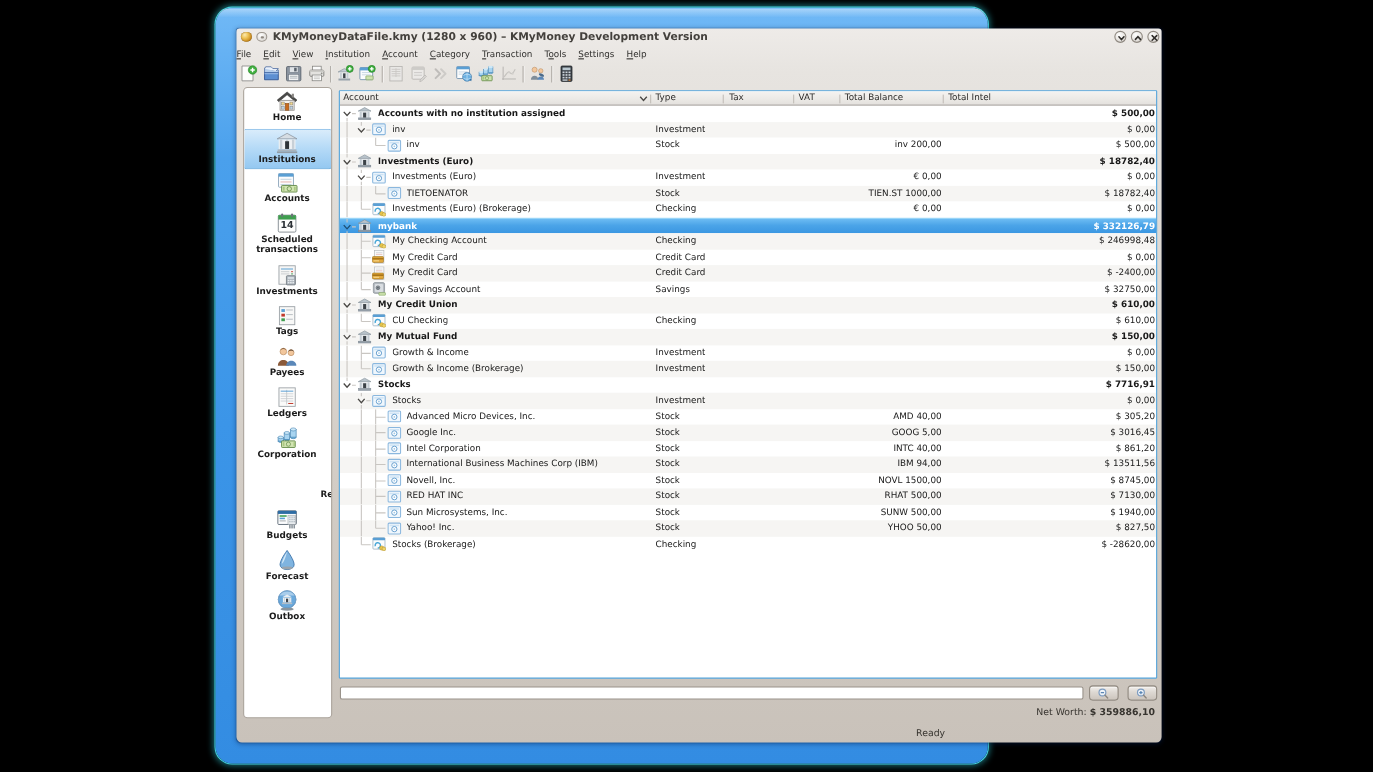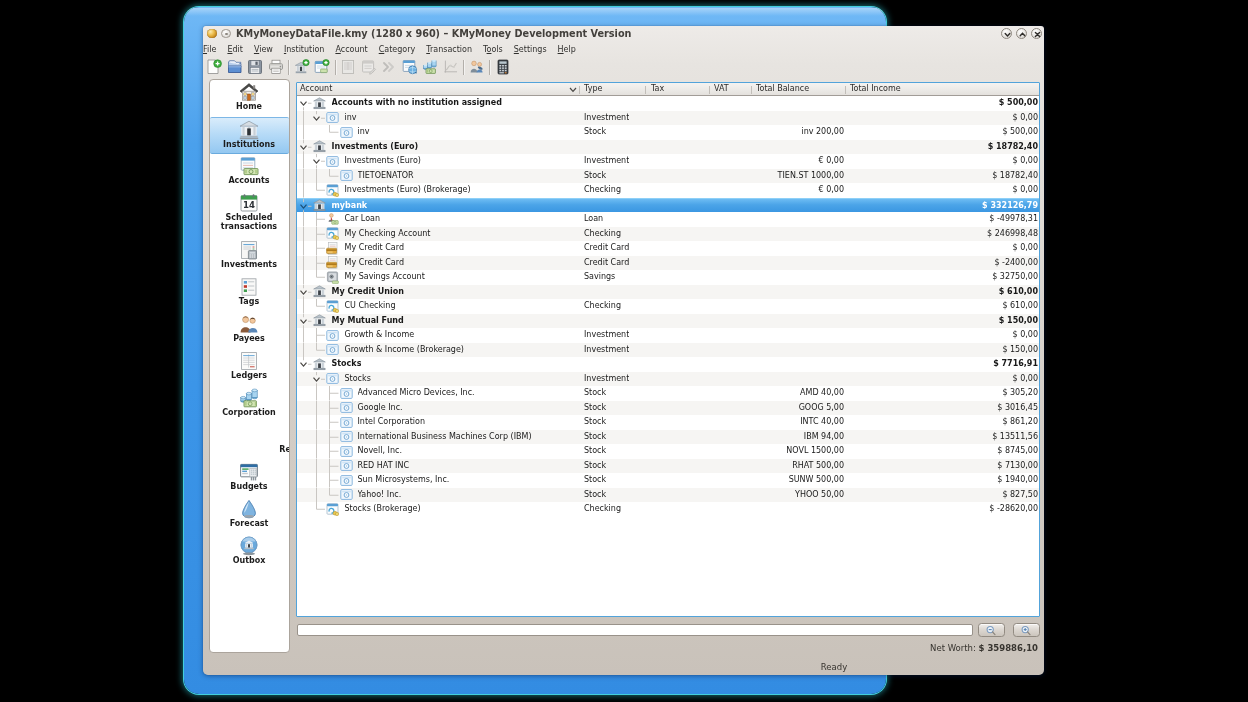--- a/index.html
+++ b/index.html
@@ -1,21 +1,21 @@
 <!DOCTYPE html>
 <html><head>
 <meta charset="utf-8">
 <style>
   * { margin:0; padding:0; box-sizing:border-box; }
   html,body { width:1248px; height:702px; background:#000; overflow:hidden;
     font-family:"DejaVu Sans", sans-serif; }
   #stage { position:relative; width:1248px; height:702px; background:#000; }
 
   
-  #frame { position:absolute; left:184px; top:7px; width:702px; height:687px;
+  #frame { position:absolute; left:196px; top:7px; width:702px; height:687px;
     border-radius:15px;
     background:linear-gradient(180deg,#71b9f6 0%, #4aa0ec 20%, #3b95e8 55%, #3790e4 82%, #338ce2 100%);
     box-shadow:0 0 0 1px rgba(70,215,228,.95), 0 0 6px 2px rgba(50,215,230,.5);
   }
   #frame::before { content:""; position:absolute; left:2px; top:1px; right:2px; height:8px;
     border-radius:12px 12px 0 0;
     background:linear-gradient(180deg,rgba(255,255,255,.38),rgba(255,255,255,0)); }
 
   
   #window { position:absolute; left:19px; top:19px; width:841px; height:649px;
@@ -487,21 +487,21 @@
             </div>
           </div>
 
       <div id="table">
         <div id="thead">
               <span class="hlabel" style="left:3px">Account</span>
               <span class="hlabel" style="left:287px">Type</span>
               <span class="hlabel" style="left:354px">Tax</span>
               <span class="hlabel" style="left:417px">VAT</span>
               <span class="hlabel" style="left:459px">Total Balance</span>
-              <span class="hlabel" style="left:553px">Total Income</span>
+              <span class="hlabel" style="left:553px">Total Intel</span>
               <span class="hsep" style="left:282px"></span>
               <span class="hsep" style="left:348px"></span>
               <span class="hsep" style="left:412px"></span>
               <span class="hsep" style="left:454px"></span>
               <span class="hsep" style="left:548px"></span>
               <svg class="sort-arrow" width="10" height="13" style="left:271px">
      <polyline points="2,5 5,8.4 8,5" fill="none" stroke="#4a4845" stroke-width="1.2"></polyline>
               </svg>
             </div>
         <div id="rows">
@@ -639,37 +639,20 @@
                 <span style="position:absolute;left:15.5px;top:0.8px;width:13px;height:13px;"><svg width="13" height="13" viewBox="0 0 13 13">
     <polygon points="6.5,0.8 12.3,4 0.7,4" fill="#b9c3cb" stroke="#87929b" stroke-width="0.6"></polygon>
     <rect x="1.6" y="4.6" width="9.8" height="5.6" fill="#e6eaee"></rect>
     <rect x="2.3" y="4.6" width="1.5" height="5.4" fill="#c3cbd2"></rect>
     <rect x="9.2" y="4.6" width="1.5" height="5.4" fill="#c3cbd2"></rect>
     <rect x="5.1" y="5.4" width="2.8" height="4.6" fill="#3c4248"></rect>
     <rect x="0.9" y="10.2" width="11.2" height="1.6" fill="#99a3ac" stroke="#7c8791" stroke-width="0.5"></rect>
   </svg></span>
                 <span class="cell c-name" style="left:34.5px">mybank</span>
                 <span class="cell c-value">$ 332126,79</span>
-              </div>
-              <div class="trow">
-                <svg class="tree-svg" width="60" height="14.5">
-                  <line x1="6.5" y1="0" x2="6.5" y2="14.5" stroke="#c9c6c2" stroke-width="1"></line>
-                  <line x1="19.5" y1="0" x2="19.5" y2="14.5" stroke="#c9c6c2" stroke-width="1"></line>
-                  <line x1="19.5" y1="7.25" x2="28" y2="7.25" stroke="#c9c6c2" stroke-width="1"></line>
-                </svg>
-                <span style="position:absolute;left:29px;top:0.8px;width:13px;height:13px;"><svg width="13" height="13" viewBox="0 0 13 13">
-    <circle cx="5.4" cy="2.4" r="1.9" fill="#f2c79d" stroke="#b98b5e" stroke-width="0.4"></circle>
-    <path d="M2.6,8.8 C2.6,5.6 8.2,5.6 8.2,8.8 Z" fill="#6b6f75"></path>
-    <path d="M5.2,4.6 L5.6,7.6" stroke="#c23b2e" stroke-width="1"></path>
-    <rect x="5.8" y="7.6" width="6.4" height="3.6" rx="0.5" fill="#cde2ae" stroke="#7ba05a" stroke-width="0.6"></rect>
-    <circle cx="9" cy="9.4" r="1.1" fill="none" stroke="#7ba05a" stroke-width="0.5"></circle>
-  </svg></span>
-                <span class="cell c-name" style="left:47.5px">Car Loan</span>
-                <span class="cell c-type">Loan</span>
-                <span class="cell c-value">$ -49978,31</span>
               </div>
               <div class="trow alt">
                 <svg class="tree-svg" width="60" height="14.5">
                   <line x1="6.5" y1="0" x2="6.5" y2="14.5" stroke="#c9c6c2" stroke-width="1"></line>
                   <line x1="19.5" y1="0" x2="19.5" y2="14.5" stroke="#c9c6c2" stroke-width="1"></line>
                   <line x1="19.5" y1="7.25" x2="28" y2="7.25" stroke="#c9c6c2" stroke-width="1"></line>
                 </svg>
                 <span style="position:absolute;left:29px;top:0.8px;width:13px;height:13px;"><svg width="13" height="13" viewBox="0 0 13 13">
     <rect x="1" y="0.8" width="11" height="10.4" rx="0.8" fill="#fbfcfd" stroke="#9aafc0" stroke-width="0.7"></rect>
     <rect x="1" y="0.8" width="11" height="2.4" rx="0.8" fill="#5a9fd4"></rect>

